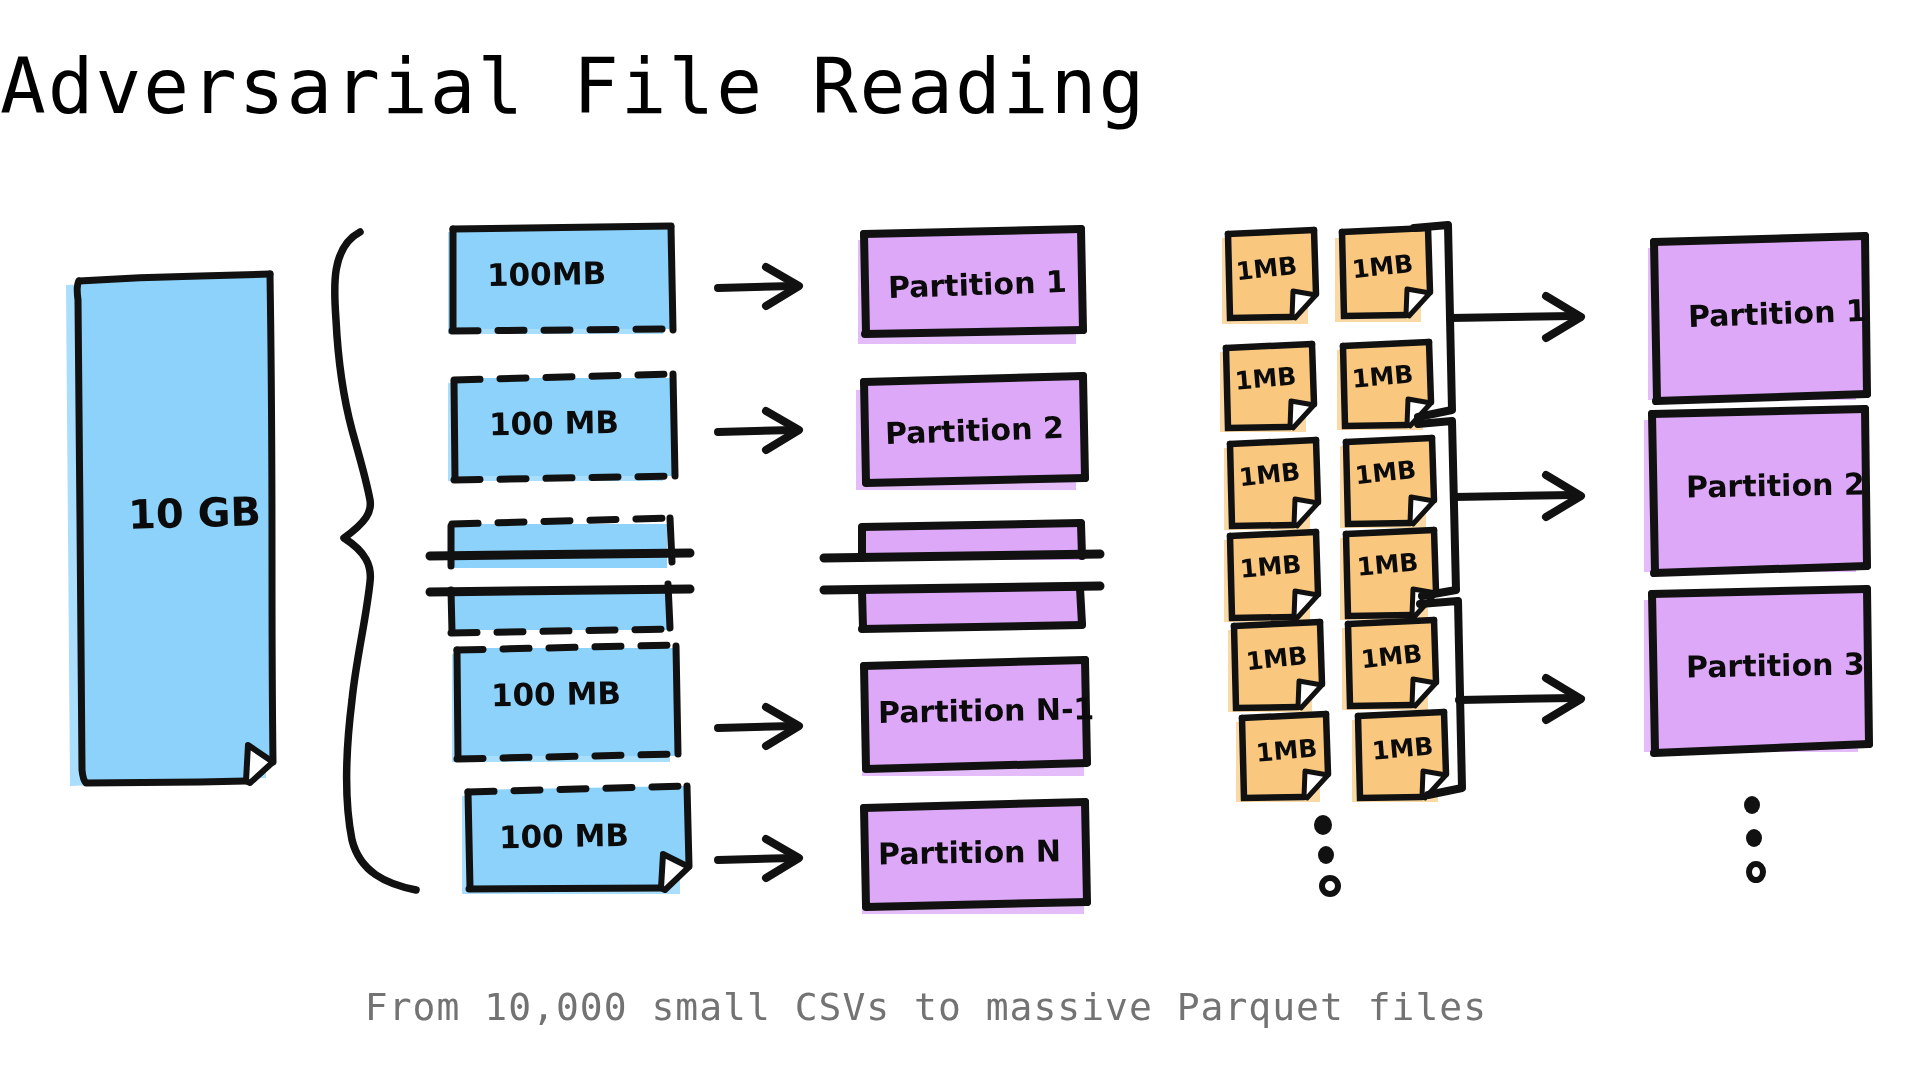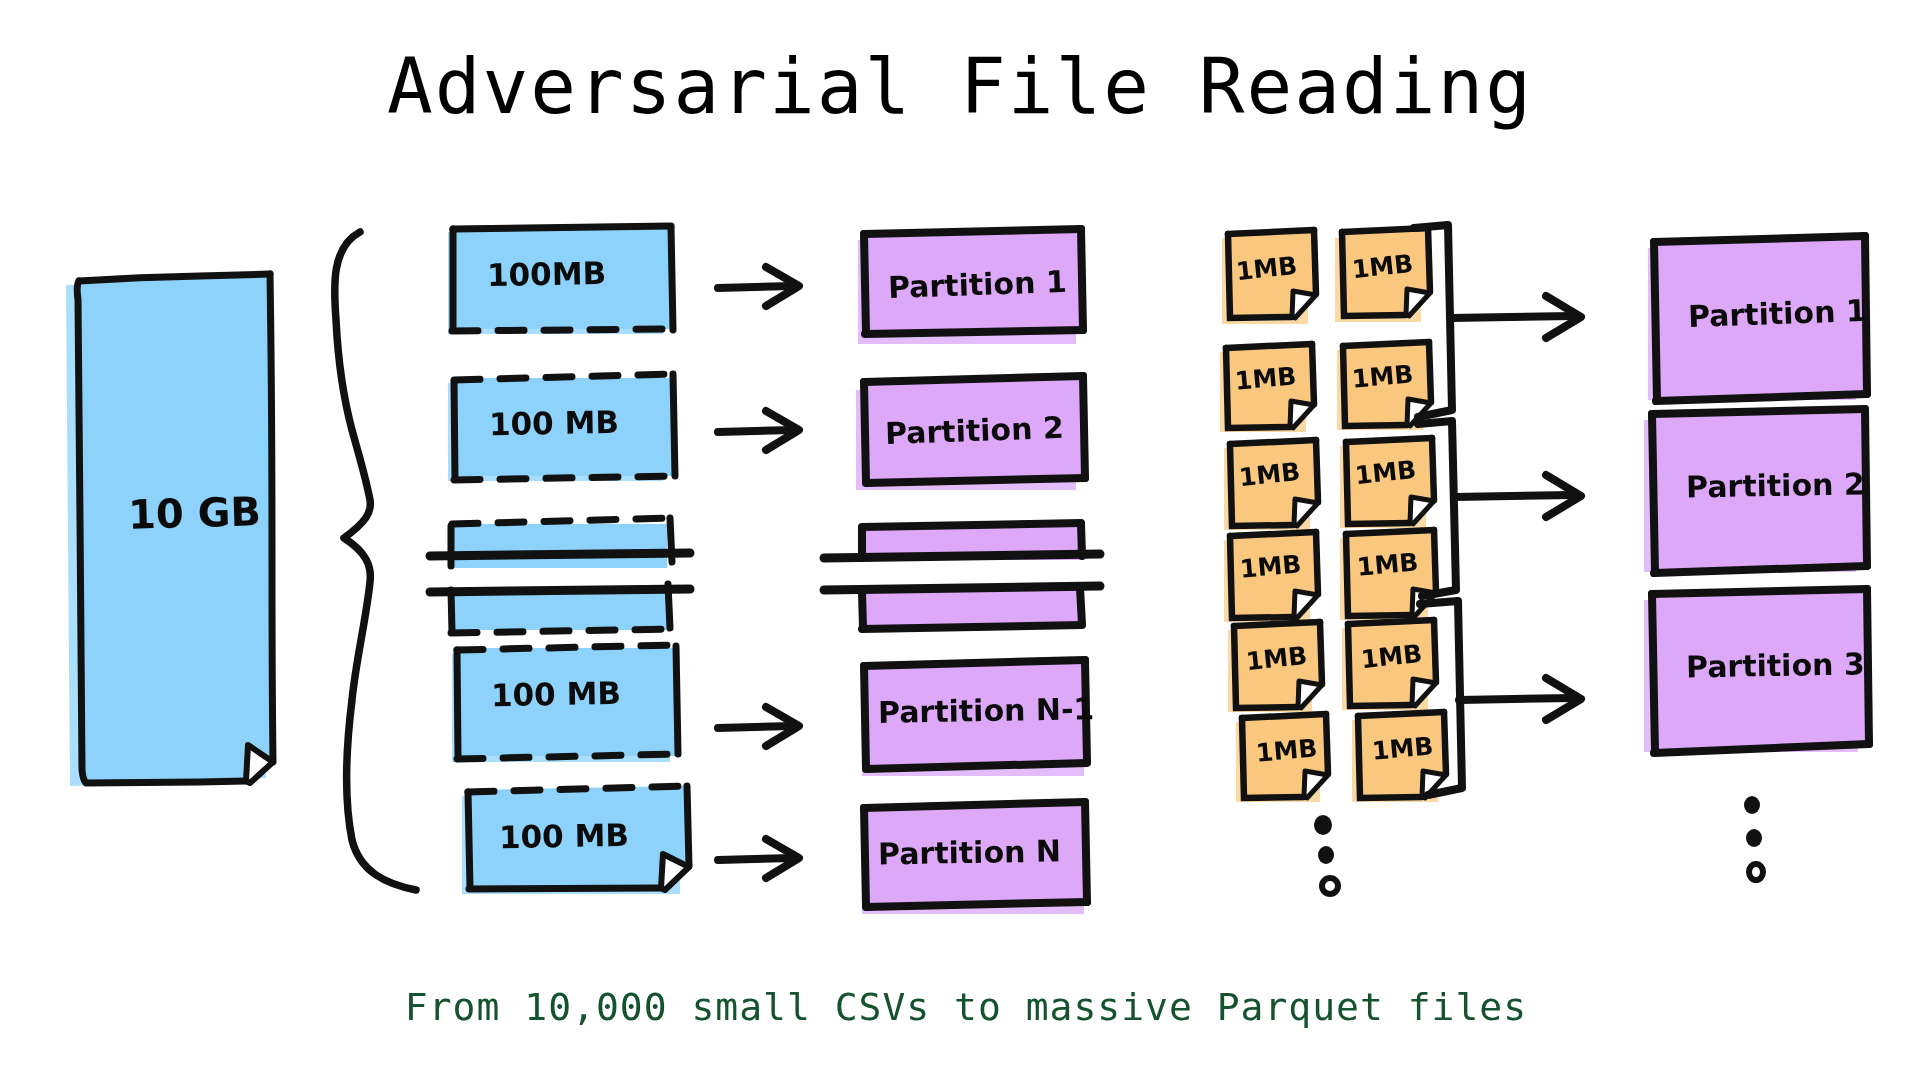--- a/index.html
+++ b/index.html
@@ -19,41 +19,39 @@
     left: 0;
     top: 0;
     width: 1920px;
     height: 1080px;
   }
   .title {
     position: absolute;
     left: 0;
     top: 42px;
     width: 1920px;
-    text-align: center;
     font-family: "DejaVu Sans Mono", monospace;
     font-size: 76px;
     font-weight: 400;
     letter-spacing: 2px;
     color: #000000;
     white-space: nowrap;
   }
   .subtitle {
     position: absolute;
     left: 0;
     top: 985px;
     width: 1852px;
     text-align: center;
     font-family: "DejaVu Sans Mono", monospace;
     font-size: 38px;
     font-weight: 400;
     letter-spacing: 1px;
-    color: #14532d;
+    color: #737373;
     white-space: nowrap;
-    margin-left: 40px;
   }
   .hand-label {
     position: absolute;
     font-family: "DejaVu Sans", sans-serif;
     font-weight: 700;
     color: #0b0b0b;
     white-space: nowrap;
     pointer-events: none;
   }
   svg { display:block; }

